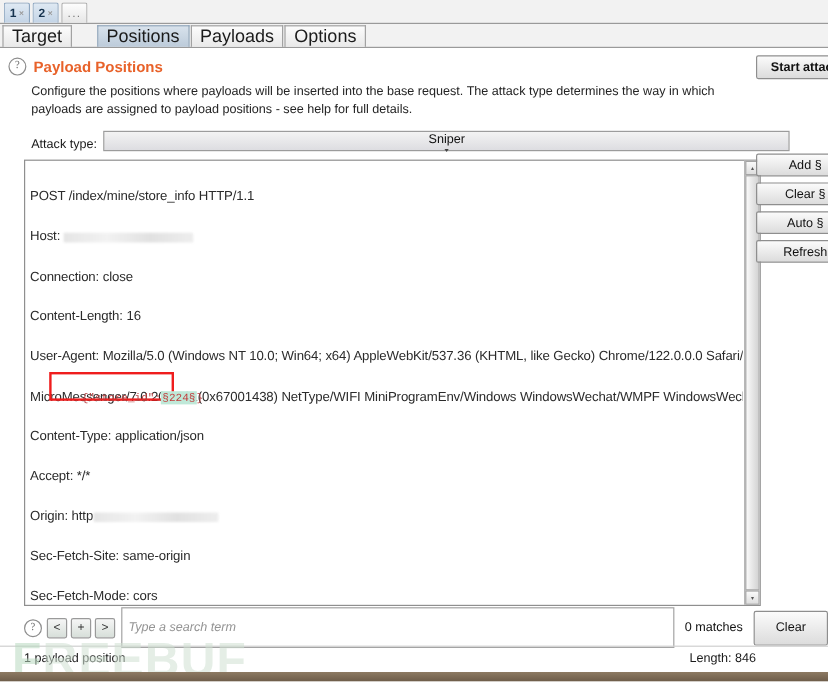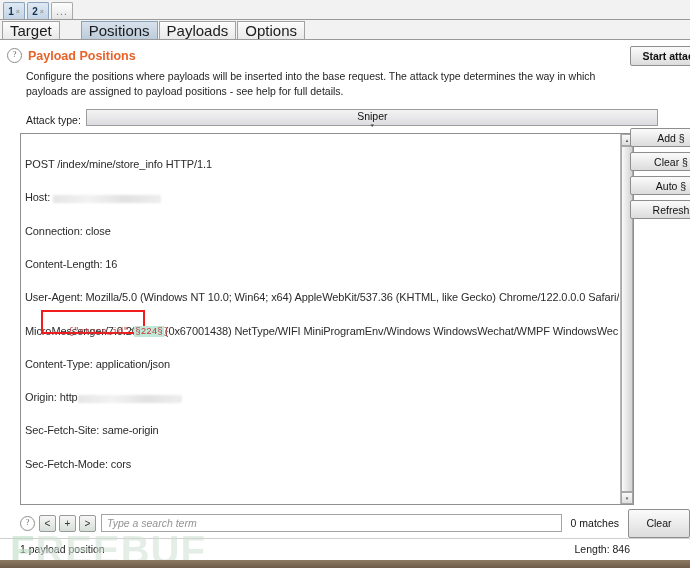--- a/index.html
+++ b/index.html
@@ -157,21 +157,21 @@
     margin-right:4px;flex:none;font-family:"Liberation Serif",serif;
   }
   .nav{
     width:17px;height:17px;box-sizing:border-box;flex:none;
     border:1px solid #9a9a9a;border-radius:2px;
     background:linear-gradient(#f6f6f6,#d7dfd9);
     font-size:10px;color:#333;margin-right:3px;
     display:flex;align-items:center;justify-content:center;
   }
   .sinput{
-    flex:1;height:18px;box-sizing:border-box;
+    flex:1;height:34px;box-sizing:border-box;
     border:1px solid #a4a4a4;background:#fff;
     font-size:10.5px;font-style:italic;color:#949494;
     display:flex;align-items:center;padding-left:5px;margin-left:2px;
   }
   .matches{font-size:10.5px;color:#111;padding:0 9px;white-space:nowrap;}
   .clearbtn{
     width:62px;height:29px;box-sizing:border-box;flex:none;
     border:1px solid #8e8e8e;border-radius:2px;
     background:linear-gradient(#fbfbfb,#dcdcdc);
     font-size:10.5px;color:#111;
@@ -248,20 +248,21 @@
 
 <div class="editwrap">
   <div class="editor">
     <div class="ln">POST /index/mine/store_info HTTP/1.1</div>
     <div class="ln"><span>Host: </span><span class="red" style="width:108px"></span></div>
     <div class="ln">Connection: close</div>
     <div class="ln">Content-Length: 16</div>
     <div class="ln">User-Agent: Mozilla/5.0 (Windows NT 10.0; Win64; x64) AppleWebKit/537.36 (KHTML, like Gecko) Chrome/122.0.0.0 Safari/537.36</div>
     <div class="ln">MicroMessenger/7.0.20.1781(0x67001438) NetType/WIFI MiniProgramEnv/Windows WindowsWechat/WMPF WindowsWechat(0x63090c11)XWEB/11275</div>
     <div class="ln">Content-Type: application/json</div>
+    <div class="ln">Accept: */*</div>
     <div class="ln"><span>Origin: http</span><span class="red" style="width:104px"></span></div>
     <div class="ln">Sec-Fetch-Site: same-origin</div>
     <div class="ln">Sec-Fetch-Mode: cors</div>
     
     
     
     
     
     
   </div>

